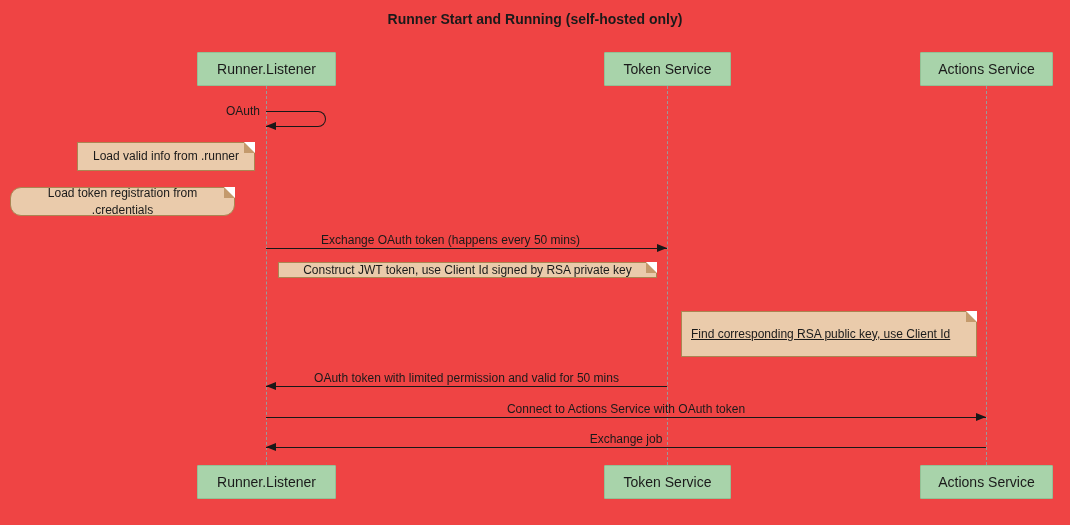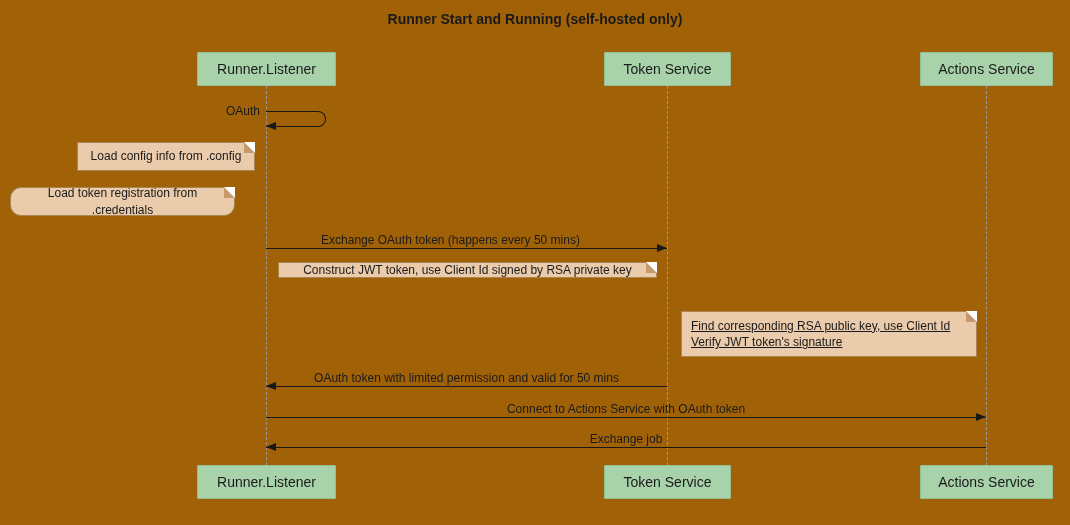--- a/index.html
+++ b/index.html
@@ -1,17 +1,17 @@
 <!DOCTYPE html>
 <html style="--actor-fill: #A8D3AA; --actor-border: #93C095; --note-fill: #EACBAB; --note-border: #AA8552; --note-fold: #C49A6C; --lifeline: #999999; --arrow: #181818; --text: #1A1A1A; --background: #FFFFFF;"><head>
 <meta charset="utf-8">
 <style>
   html, body { margin:0; padding:0; background:#fff; }
   .diagram {
-    position:relative; width:1070px; height:525px; background:#a16207;
+    position:relative; width:1070px; height:525px; background:#ef4444;
     font-family:"Liberation Sans", sans-serif; color:var(--text,#1a1a1a);
     overflow:hidden;
   }
   .title {
     position:absolute; top:11px; left:0; width:100%;
     text-align:center; font-size:14px; font-weight:bold;
   }
   .lifeline {
     position:absolute; top:86px; height:379px; width:0;
     border-left:1px dashed var(--lifeline,#999);
@@ -77,37 +77,36 @@
 
   <div class="actor" style="left:197px; top:52px; width:139px;">Runner.Listener</div>
   <div class="actor" style="left:604px; top:52px; width:127px;">Token Service</div>
   <div class="actor" style="left:920px; top:52px; width:133px;">Actions Service</div>
 
   <div class="self-label">OAuth</div>
   <div class="self-loop"></div>
   <div class="arrow-l" style="left:266px; top:121.5px;"></div>
 
   <div class="note center" style="left:77px; top:142px; width:178px; height:29px;">
-    <span>Load config info from .config</span>
+    <span>Load valid info from .runner</span>
   </div>
   <div class="note center" style="left:10px; top:187px; width:225px; height:29px;border-radius:11px;">
     <span>Load token registration from .credentials</span>
   </div>
 
   <div class="msg-label" style="left:250px; top:233px; width:401px;">Exchange OAuth token (happens every 50 mins)</div>
   <div class="msg-line" style="left:266px; top:248px; width:401px;"></div>
   <div class="arrow-r" style="left:657px; top:244.3px;"></div>
 
   <div class="note center" style="left:278px; top:262px; width:379px; height:16px;">
     <span>Construct JWT token, use Client Id signed by RSA private key</span>
   </div>
 
   <div class="note" style="left:681px; top:311px; width:296px; height:46px;text-decoration:underline;">
     <div>Find corresponding RSA public key, use Client Id</div>
-    <div>Verify JWT token's signature</div>
   </div>
 
   <div class="msg-label" style="left:266px; top:371px; width:401px;">OAuth token with limited permission and valid for 50 mins</div>
   <div class="msg-line" style="left:266px; top:386px; width:401px;"></div>
   <div class="arrow-l" style="left:266px; top:382.3px;"></div>
 
   <div class="msg-label" style="left:266px; top:402px; width:720px;">Connect to Actions Service with OAuth token</div>
   <div class="msg-line" style="left:266px; top:417px; width:720px;"></div>
   <div class="arrow-r" style="left:976px; top:413.3px;"></div>
 

